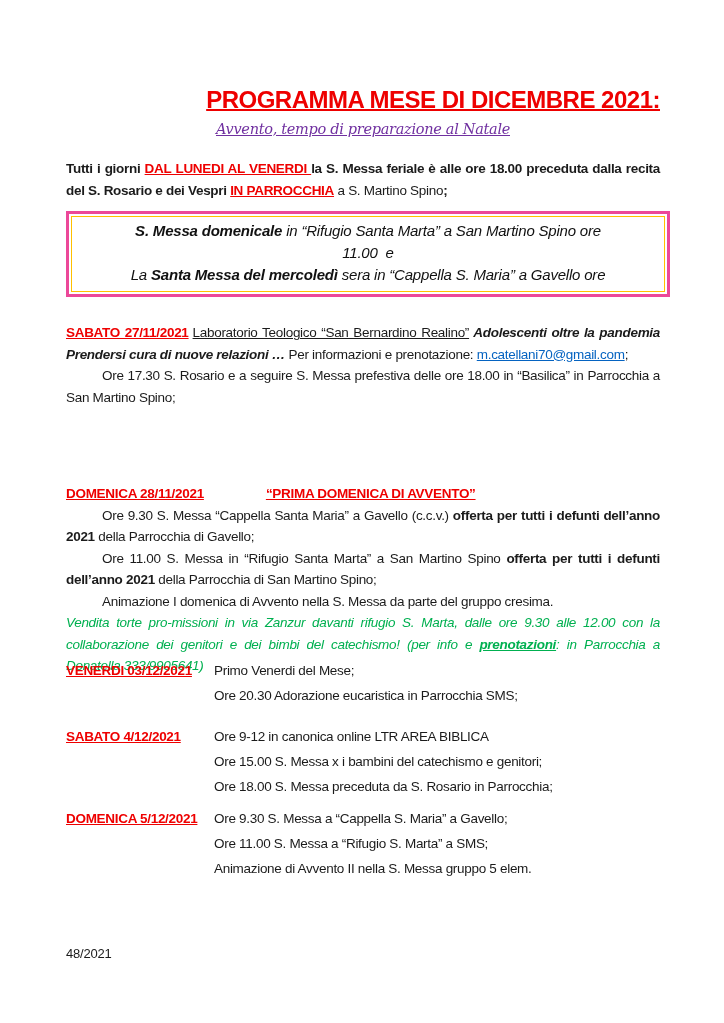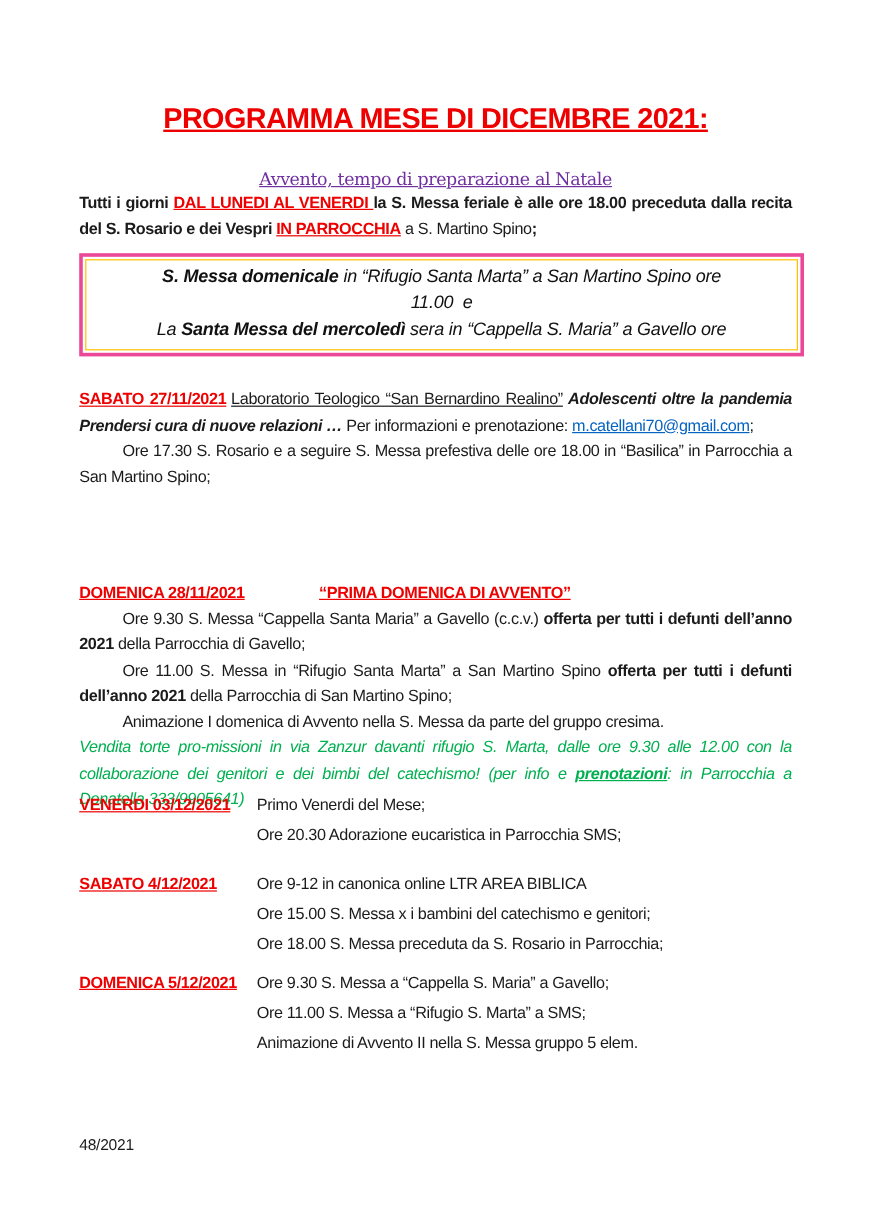--- a/index.html
+++ b/index.html
@@ -14,36 +14,36 @@
     font-family: "Liberation Sans", sans-serif;
     font-size: 13.5px;
     letter-spacing: -0.3px;
     color: #1b1b1b;
   }
   .abs { position: absolute; left: 66px; width: 594px; }
 
   
   .doc-title {
     top: 86px;
-    text-align: center;
+    text-align: right;
     color: #ee0000;
     font-size: 24px;
     font-weight: bold;
     letter-spacing: -0.5px;
     text-decoration: underline;
     text-decoration-thickness: 2px;
   }
   .doc-subtitle {
     top: 121px;
     text-align: center;
     color: #7030a0;
     font-family: "DejaVu Serif", serif;
+    font-style: italic;
     font-size: 14.5px;
     text-decoration: underline;
-    margin-top: 21px;
   }
 
   
   .intro {
     top: 158px;
     line-height: 21.5px;
     text-align: justify;
     font-weight: bold;
   }
   .red-u { color: #ee0000; font-weight: bold; text-decoration: underline; }

